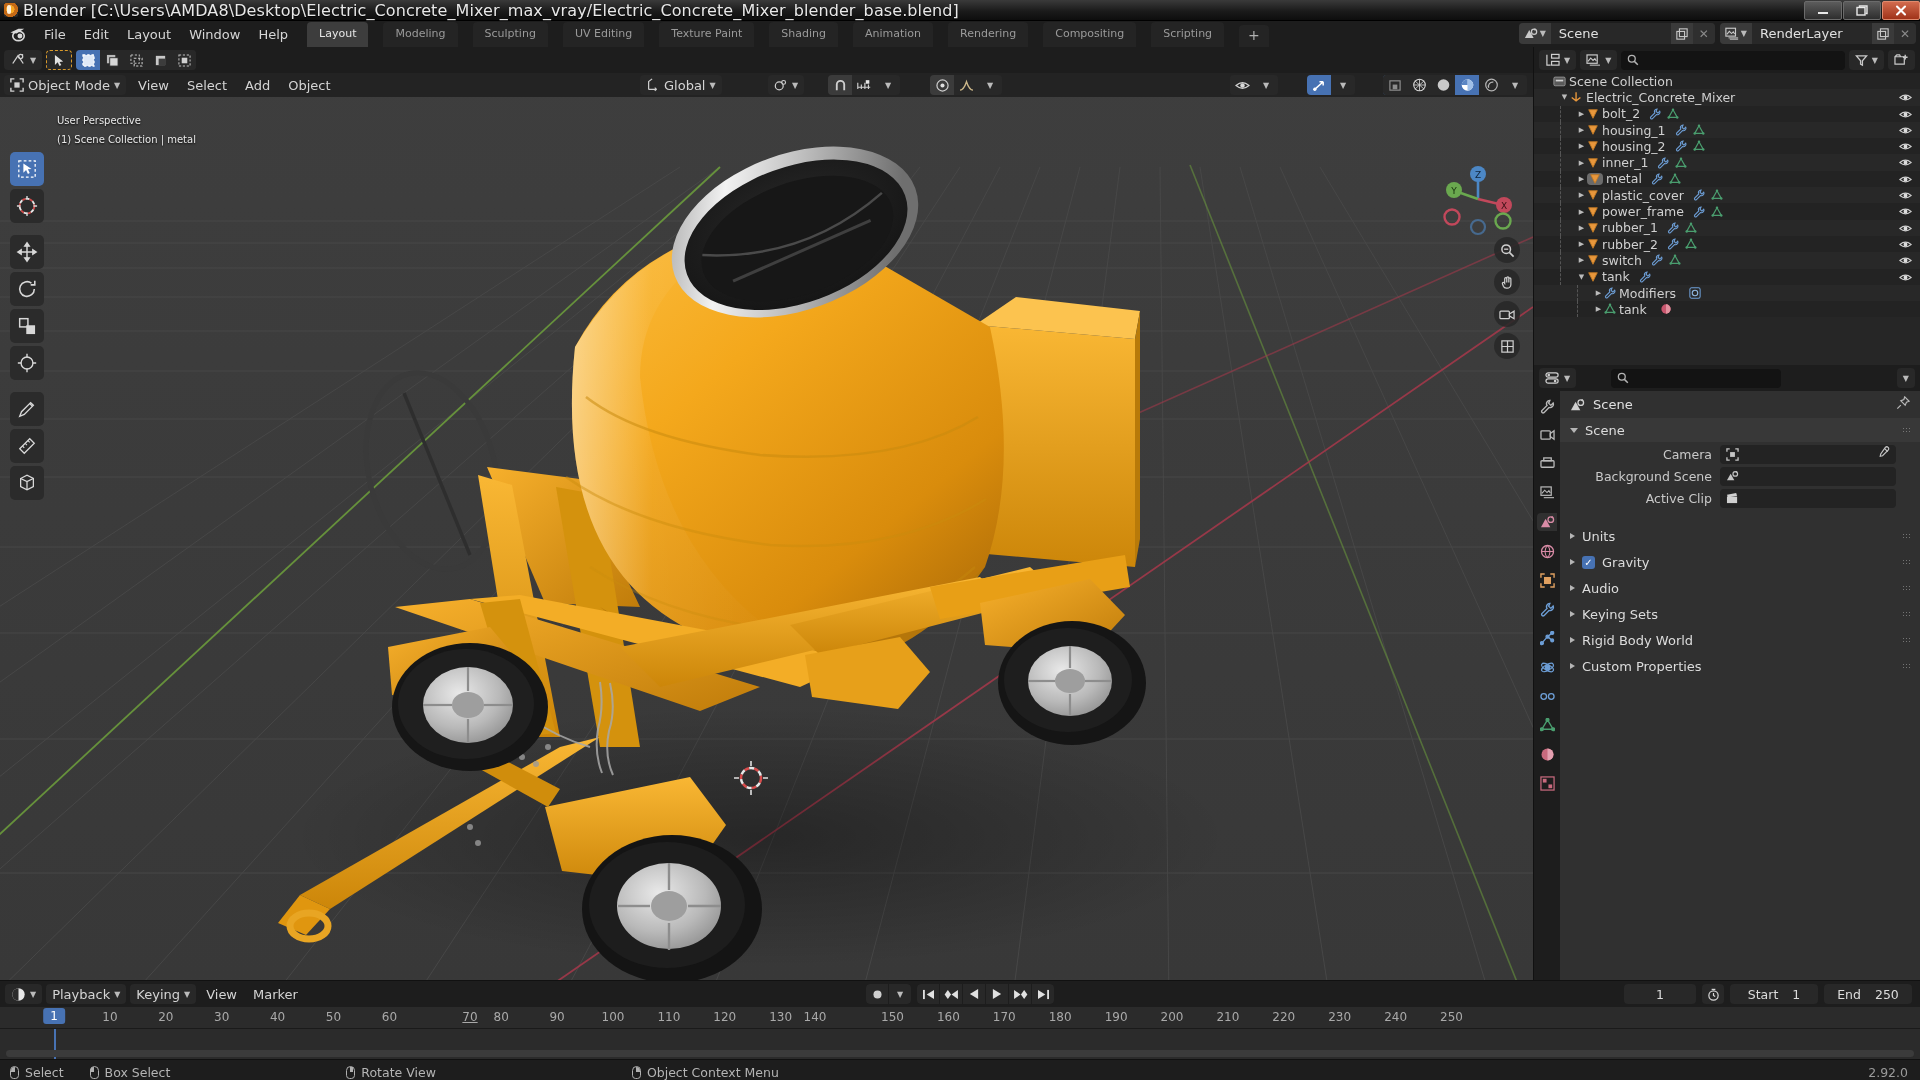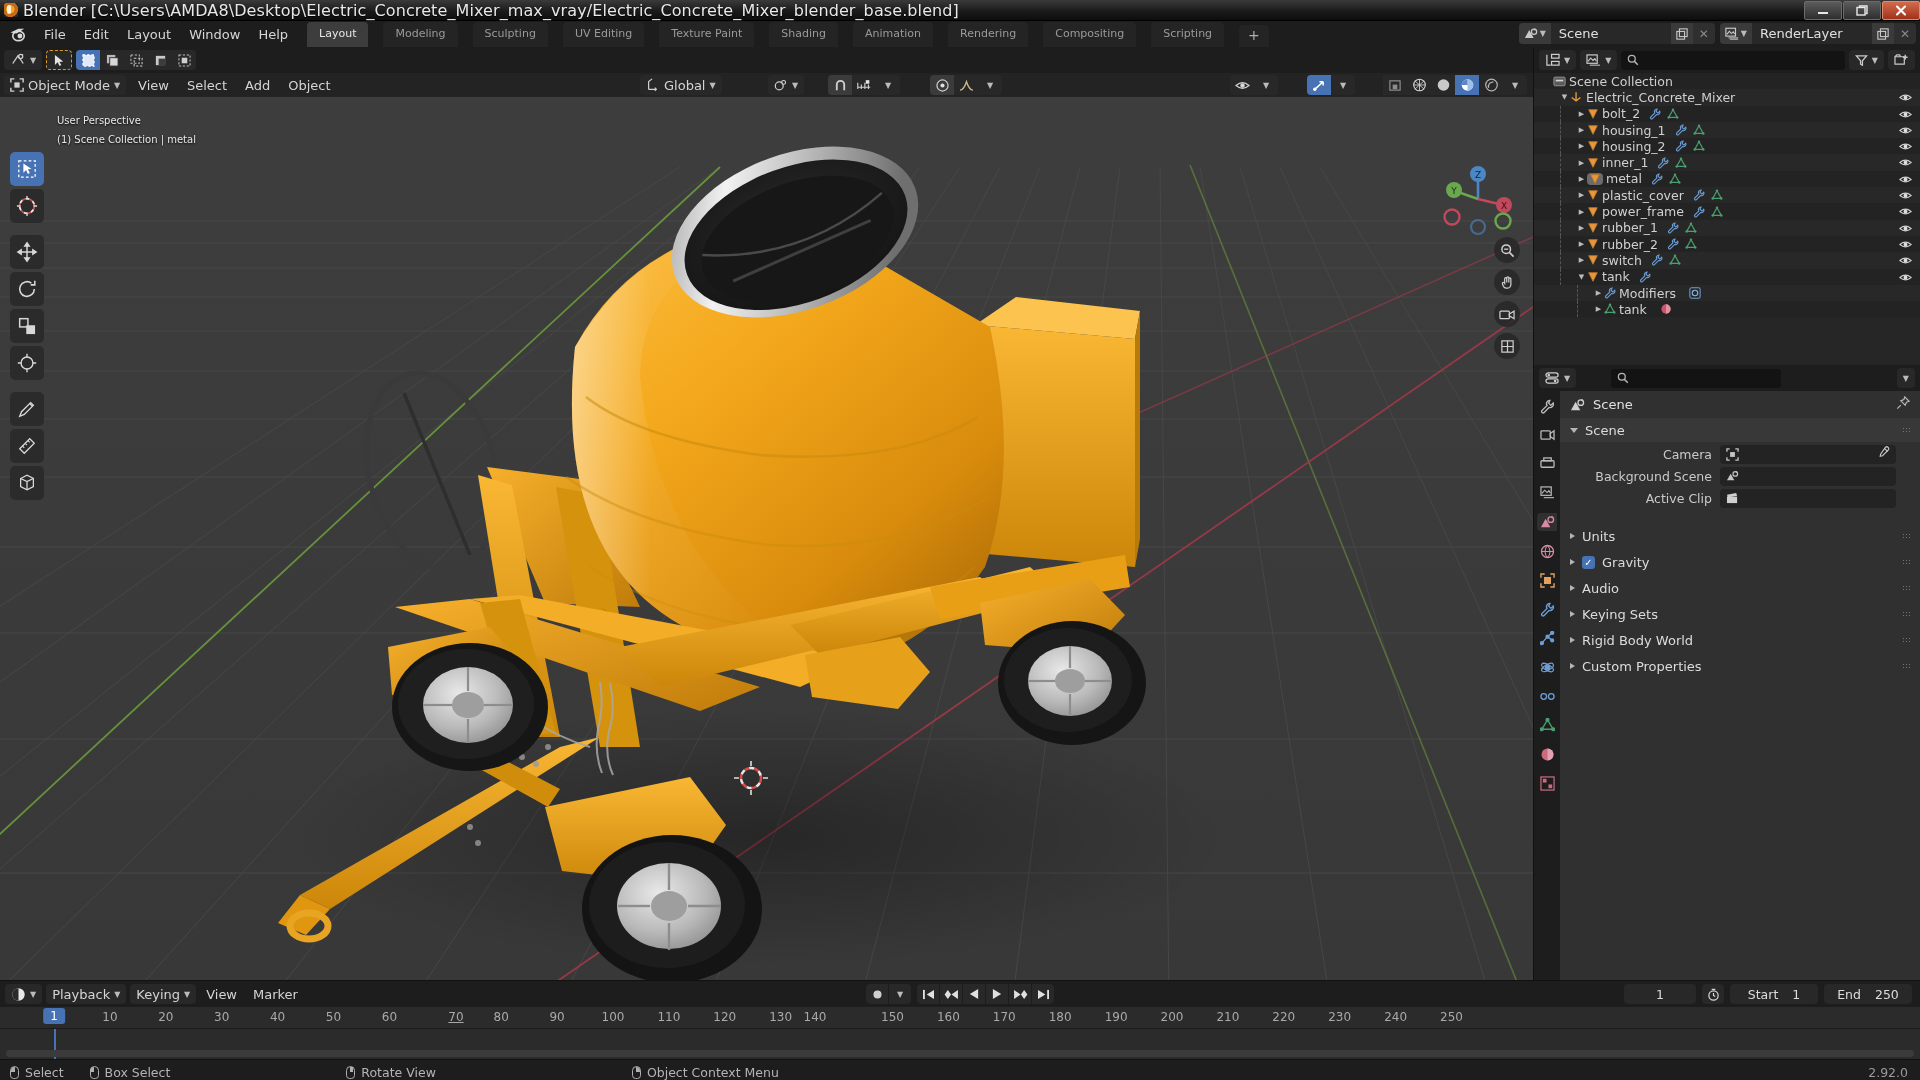--- a/index.html
+++ b/index.html
@@ -1492,21 +1492,21 @@
     </div>
   </div>
 
   <div class="tl-ruler" id="tl-ruler">
       <span class="tl-tick" style="left: 109.9px;">10</span>
       <span class="tl-tick" style="left: 165.8px;">20</span>
       <span class="tl-tick" style="left: 221.7px;">30</span>
       <span class="tl-tick" style="left: 277.6px;">40</span>
       <span class="tl-tick" style="left: 333.5px;">50</span>
       <span class="tl-tick" style="left: 389.4px;">60</span>
-      <span class="tl-tick" style="left: 456px; text-decoration: underline;">70</span>
+      <span class="tl-tick" style="left: 470px; text-decoration: underline;">70</span>
       <span class="tl-tick" style="left: 501.2px;">80</span>
       <span class="tl-tick" style="left: 557.1px;">90</span>
       <span class="tl-tick" style="left: 613px;">100</span>
       <span class="tl-tick" style="left: 668.9px;">110</span>
       <span class="tl-tick" style="left: 724.8px;">120</span>
       <span class="tl-tick" style="left: 780.7px;">130</span>
       <span class="tl-tick" style="left: 815px;">140</span>
       <span class="tl-tick" style="left: 892.5px;">150</span>
       <span class="tl-tick" style="left: 948.4px;">160</span>
       <span class="tl-tick" style="left: 1004.3px;">170</span>

